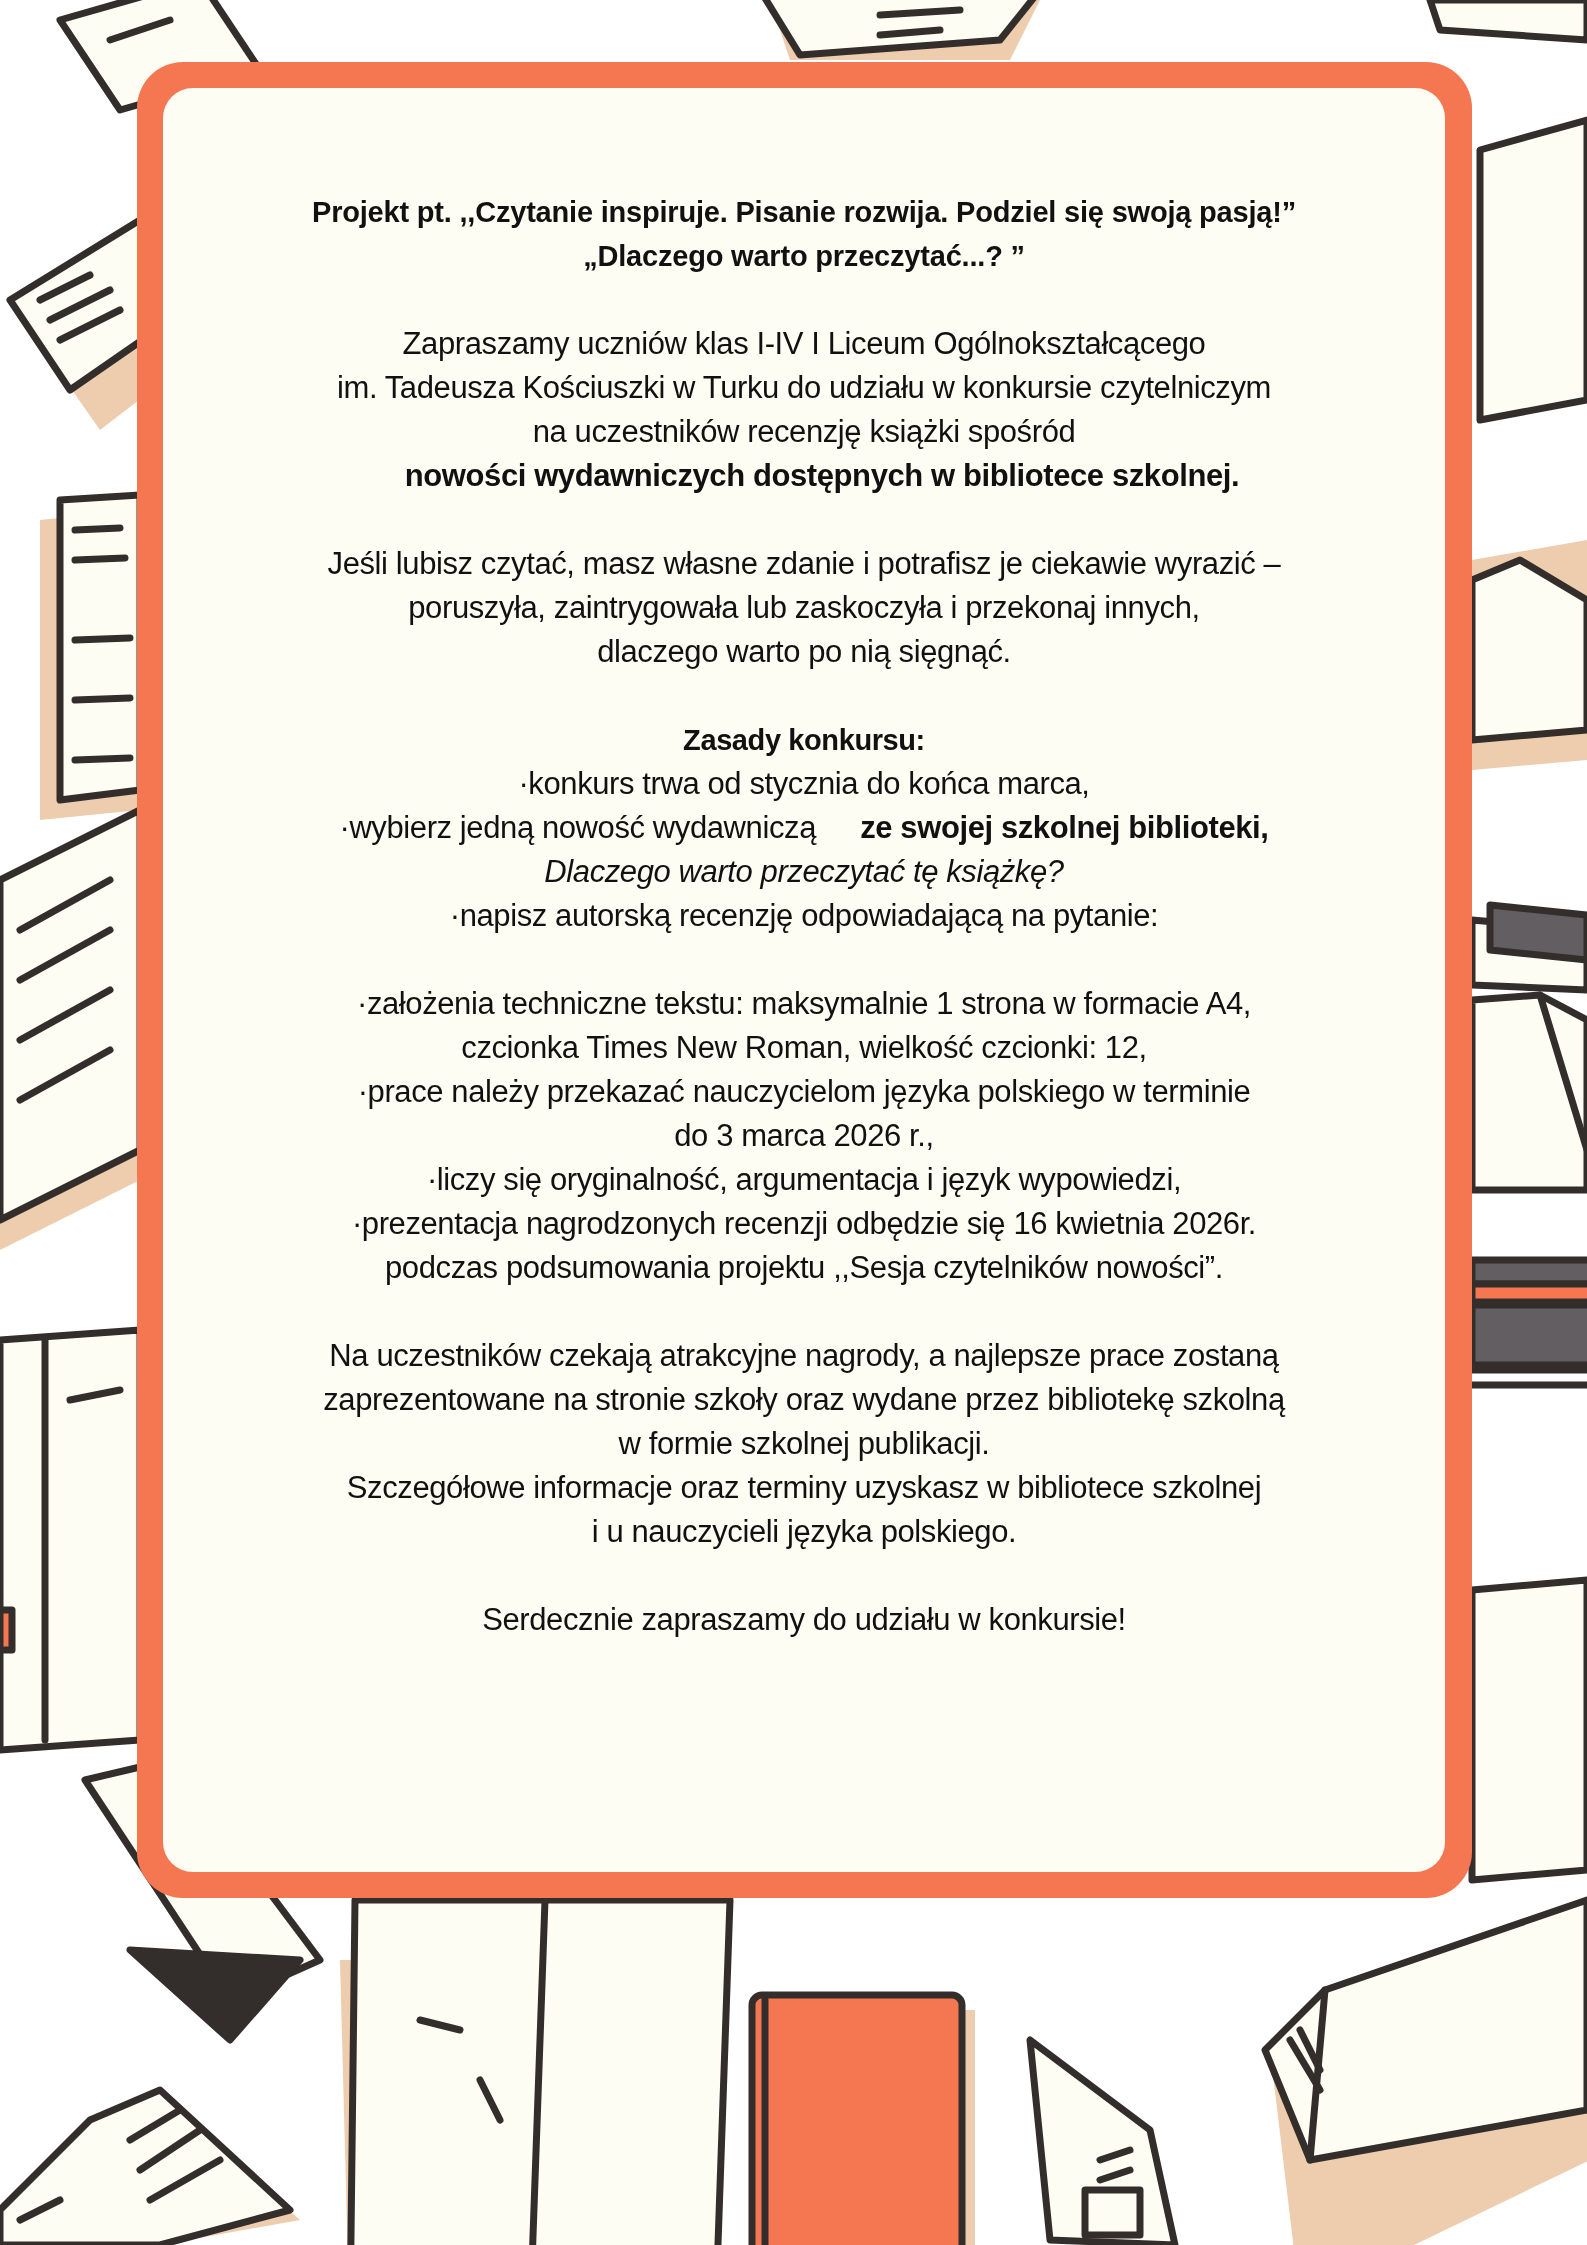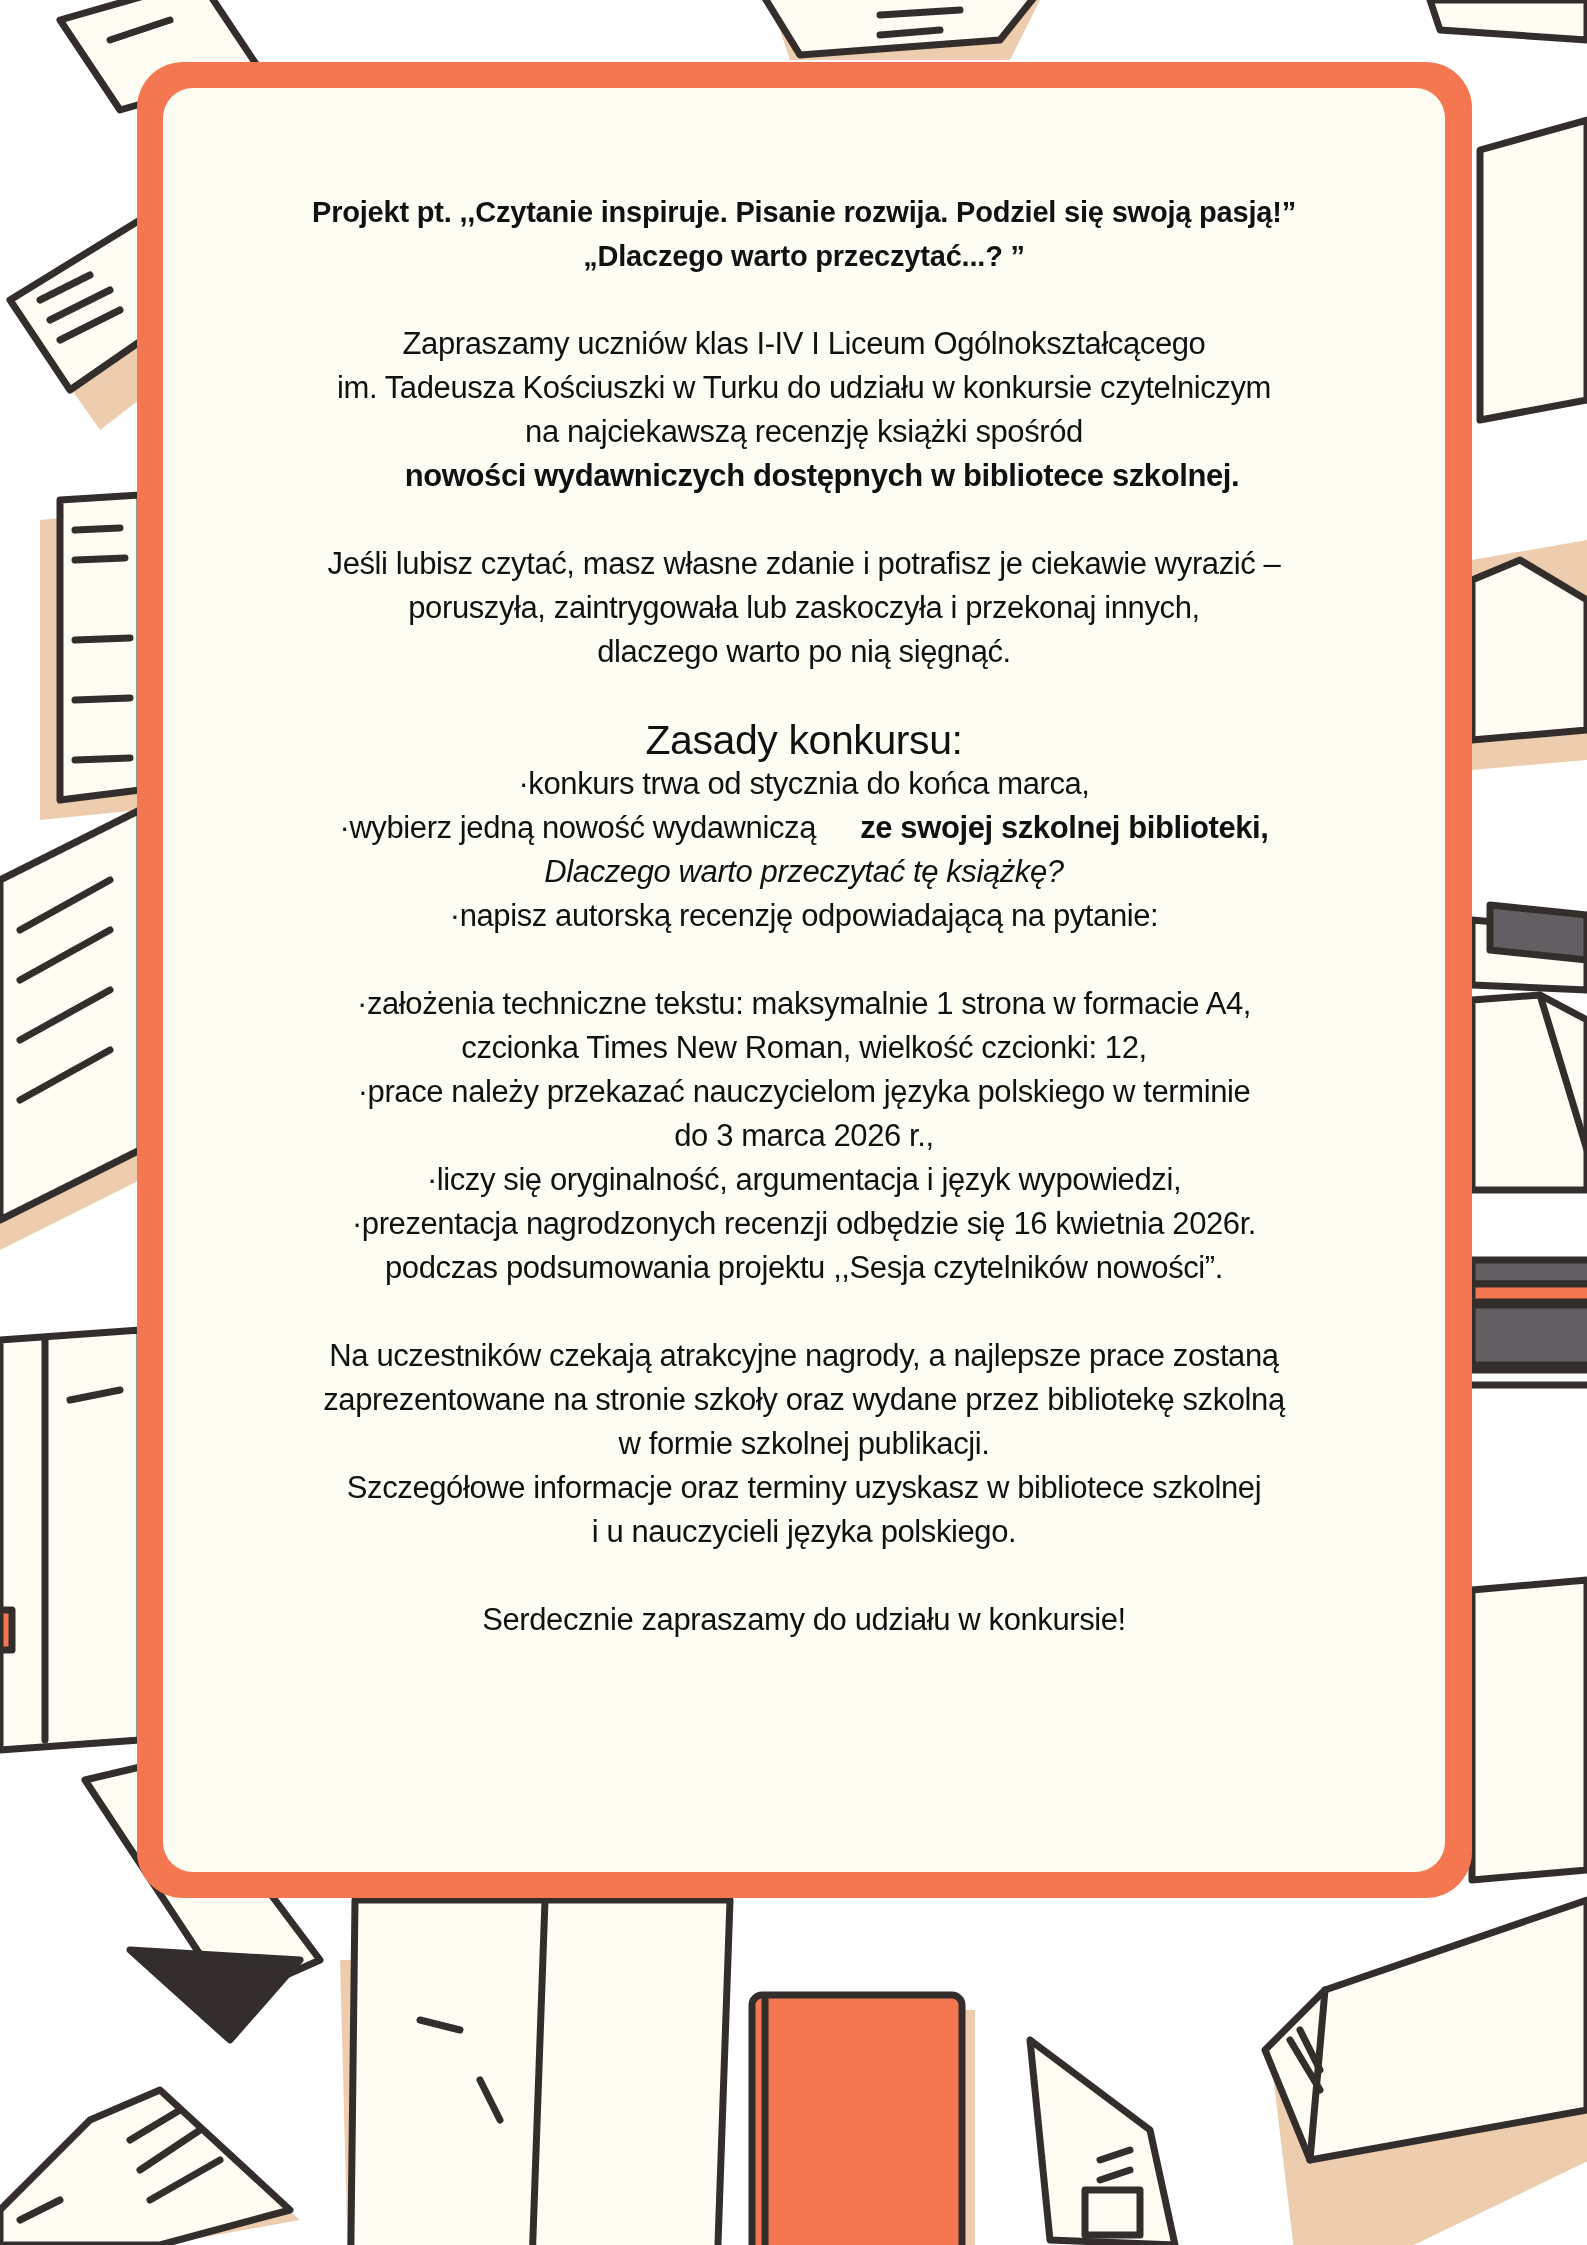--- a/index.html
+++ b/index.html
@@ -22,21 +22,21 @@
     text-align:center; color:#111111;
   }
   .line {
     height:44px; line-height:44px; font-size:31px; white-space:nowrap;
     letter-spacing:-0.4px;
   }
   .line.blank { height:44px; }
   .b { font-weight:bold;margin-left:36px; }
   .i { font-style:italic; }
   .title { font-size:29px; font-weight:bold; letter-spacing:-0.2px; }
-  .heading { font-size:41px; font-weight:normal; }
+  .heading { font-size:29px; font-weight:bold; }
 </style>
 </head>
 <body>
 
 <svg id="bg" viewBox="0 0 1587 2245" xmlns="http://www.w3.org/2000/svg">
   <g stroke="#332E2B" stroke-width="7" stroke-linejoin="round" stroke-linecap="round">
 
     <g>
       <polygon points="30,330 160,250 230,330 100,430" fill="#EDCDAE" stroke="none"></polygon>
       <polygon points="10,300 140,220 200,300 70,390" fill="#FEFDF3"></polygon>
@@ -152,21 +152,21 @@
 
 <div class="card">
   <div class="card-inner">
     <div class="content">
       <div class="line title">Projekt pt. ,,Czytanie inspiruje. Pisanie rozwija. Podziel się swoją pasją!”</div>
       <div class="line title">„Dlaczego warto przeczytać...? ”</div>
       <div class="line blank"></div>
 
       <div class="line">Zapraszamy uczniów klas I-IV I Liceum Ogólnokształcącego</div>
       <div class="line">im. Tadeusza Kościuszki  w Turku do udziału w konkursie czytelniczym</div>
-      <div class="line">na najciekawszą recenzję książki spośród</div>
+      <div class="line">na uczestników recenzję książki spośród</div>
       <div class="line b">nowości wydawniczych dostępnych w bibliotece szkolnej.</div>
       <div class="line blank"></div>
 
       <div class="line">Jeśli lubisz czytać, masz własne zdanie i potrafisz je ciekawie wyrazić –</div>
       <div class="line">poruszyła, zaintrygowała lub zaskoczyła i przekonaj innych,</div>
       <div class="line">dlaczego warto po nią sięgnąć.</div>
       <div class="line blank"></div>
 
       <div class="line heading">Zasady konkursu:</div>
       <div class="line">·konkurs trwa od stycznia do końca marca,</div>

